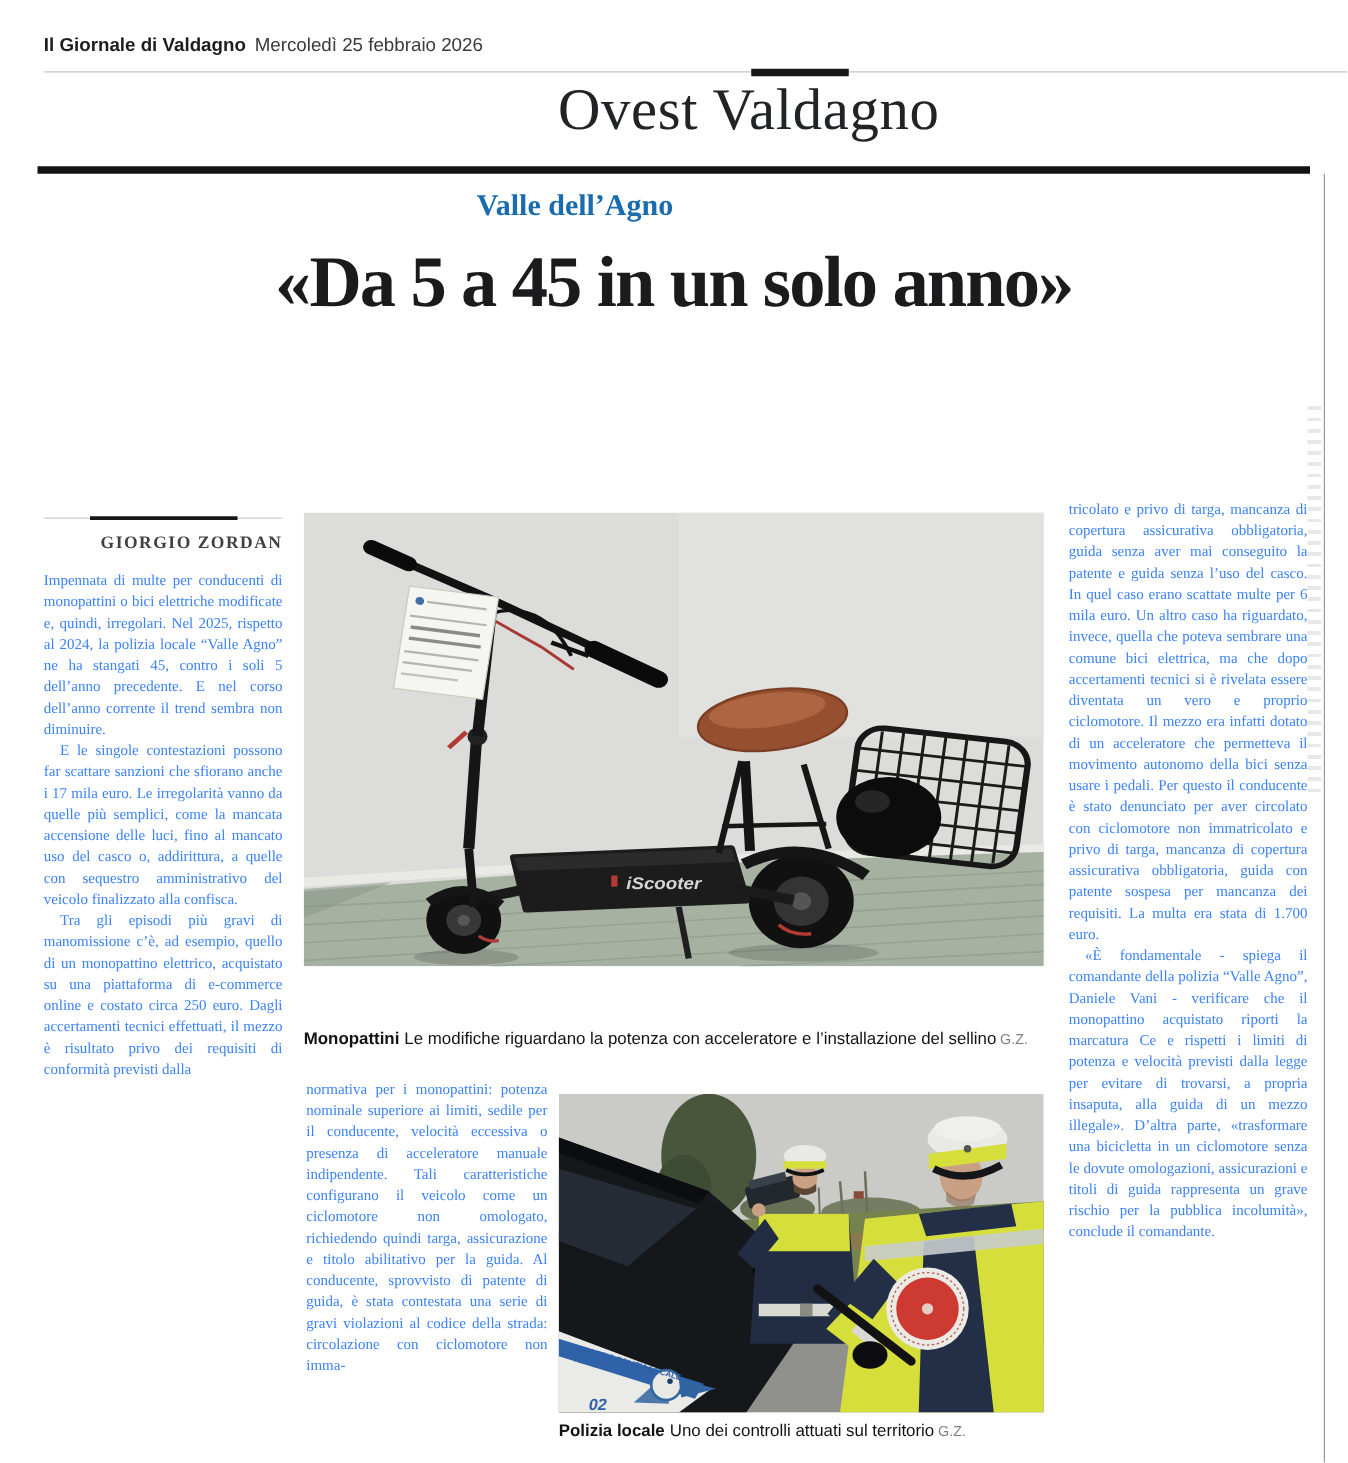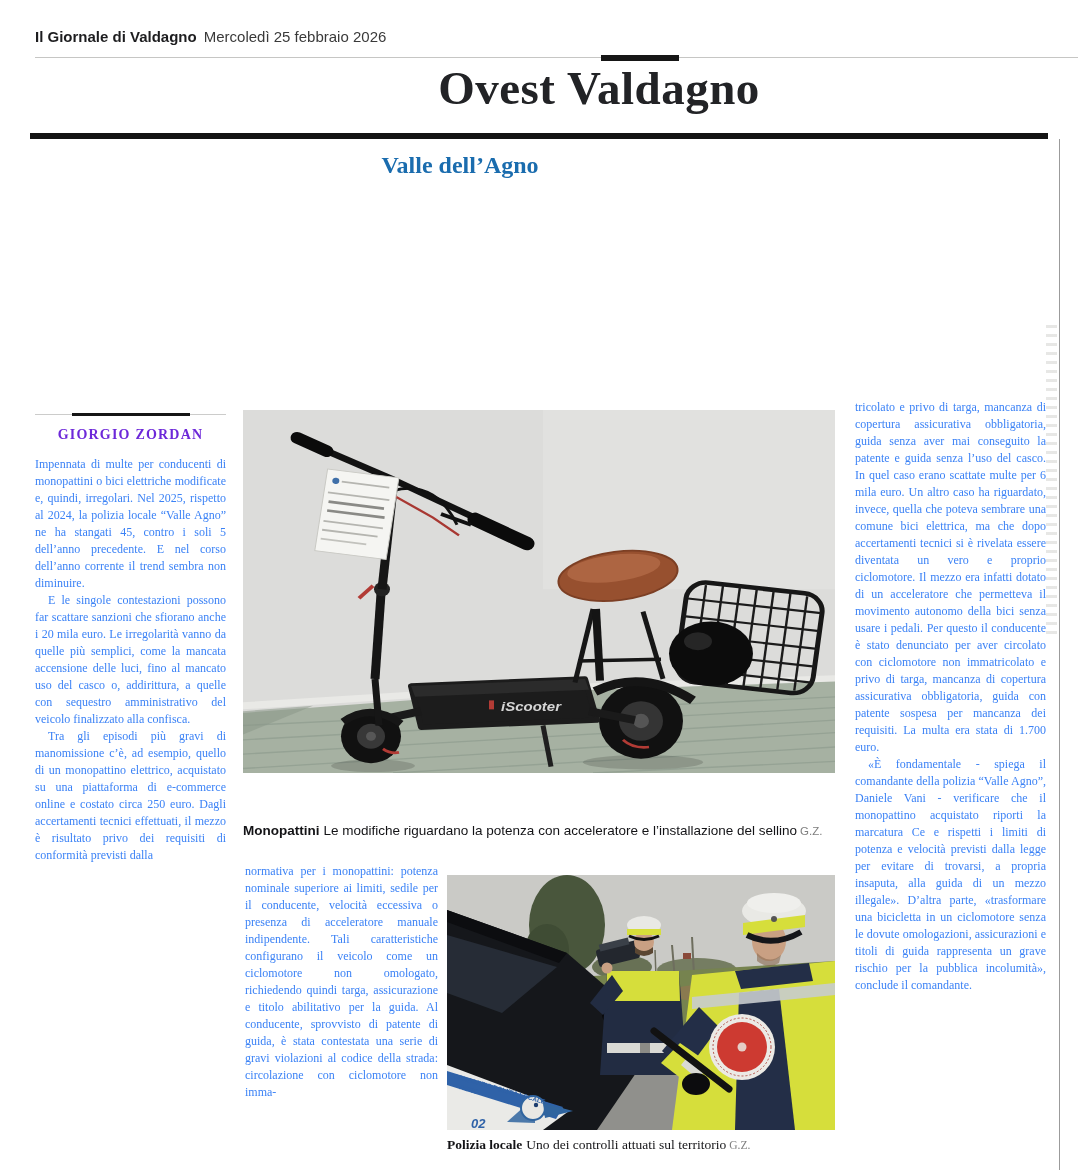--- a/index.html
+++ b/index.html
@@ -8,78 +8,79 @@
     background:#ffffff;color:#26262a;
     font-family:"Liberation Serif", serif;
   }
   .abs{position:absolute;}
   
   .masthead{left:35px;top:28px;font-family:"Liberation Sans",sans-serif;font-size:15px;color:#3a3a3a;}
   .masthead .paper{font-weight:700;color:#1d1d1f;margin-right:7px;}
   .rule-thin{left:35px;right:0;top:57px;border-top:1px solid #c6c6c4;}
   .section-dash{left:601px;top:55px;width:78px;height:6px;background:#161616;}
   .section-title{left:0;top:62px;width:1078px;box-sizing:border-box;padding-left:120px;text-align:center;
-    font-weight:700;font-size:47px;letter-spacing:.5px;color:#222326;line-height:52px;}
+    font-weight:400;font-size:47px;letter-spacing:.5px;color:#222326;line-height:52px;}
   .rule-thick{left:30px;top:133px;width:1018px;height:6px;background:#141414;}
   .vline{left:1059px;top:139px;width:1px;height:1031px;background:#9b9b9b;}
   .vhatch{left:1046px;top:325px;width:11px;height:310px;
     background:repeating-linear-gradient(180deg,#e3e3e1 0 3px,transparent 3px 9px);opacity:.85;}
   
   .kicker{left:0;top:152px;width:920px;text-align:center;font-weight:700;font-size:24px;color:#1a6cae;}
   .headline{left:0;top:188px;width:1078px;text-align:center;font-weight:700;color:#1b1b1e;
     font-size:58px;line-height:76px;letter-spacing:-1.5px;}
   
   .col-left{left:35px;top:399px;width:191px;}
   .summary{font-family:"Liberation Sans",sans-serif;font-weight:700;font-size:19px;line-height:22.4px;
     color:#23262e;letter-spacing:-.2px;}
   .summary .bullet{color:#3b87c4;margin-right:5px;}
   .rule-gray{border-top:1px solid #cccccb;margin-top:15px;}
   .rule-darkseg{width:118px;height:3px;background:#161616;margin:-2px auto 0 auto;}
-  .byline{margin-top:11px;text-align:center;font-size:14px;font-weight:700;letter-spacing:1.2px;color:#6d28d9;}
+  .byline{margin-top:11px;text-align:right;font-size:14px;font-weight:700;letter-spacing:1.2px;color:#404040;}
   .bodytext{font-size:12px;line-height:17px;text-align:justify;color:#3b82f6;}
   .bodytext p{margin:0;}
   .bodytext p + p{text-indent:13px;}
   .col-left .bodytext{margin-top:13px;}
   .col-mid{left:245px;top:863px;width:193px;}
   .col-right{left:855px;top:399px;width:191px;}
   
   .photo1{left:243px;top:410px;width:592px;height:363px;}
   .photo2{left:447px;top:875px;width:388px;height:255px;}
   .photo1 svg,.photo2 svg{display:block;width:100%;height:100%;}
   .caption{font-family:"Liberation Sans",sans-serif;font-size:13.5px;color:#131316;line-height:17px;}
   .caption .cap-label{font-weight:700;margin-right:4px;}
   .caption .credit{color:#7f7f7f;font-size:11.5px;margin-left:3px;}
   .caption1{left:243px;top:822px;width:592px;}
-  .caption2{left:447px;top:1136px;width:388px;font-family:Liberation Serif, serif;}
+  .caption2{left:447px;top:1136px;width:388px;}
 </style>
 </head>
 <body>
 
 <div class="abs masthead">
   <span class="paper">Il Giornale di Valdagno</span><span>Mercoledì 25 febbraio 2026</span>
 </div>
 <div class="abs rule-thin"></div>
 
 <div class="abs section-dash"></div>
 <div class="abs section-title">Ovest Valdagno</div>
 <div class="abs rule-thick"></div>
 <div class="abs vline"></div>
 <div class="abs vhatch"></div>
 
 <div class="abs kicker">Valle dell’Agno</div>
 <div class="abs headline">
+  <div>«Da 5 a 45 in un solo anno»</div>
 </div>
 
 <div class="abs col-left">
   <div class="rule-gray"></div>
   <div class="rule-darkseg"></div>
   <div class="byline">GIORGIO ZORDAN</div>
   <div class="bodytext">
     <p>Impennata di multe per conducenti di monopattini o bici elettriche modificate e, quindi, irregolari. Nel 2025, rispetto al 2024, la polizia locale “Valle Agno” ne ha stangati 45, contro i soli 5 dell’anno precedente. E nel corso dell’anno corrente il trend sembra non diminuire.</p>
-    <p>E le singole contestazioni possono far scattare sanzioni che sfiorano anche i 20 mila euro. Le irregolarità vanno da quelle più semplici, come la mancata accensione delle luci, fino al mancato uso del casco o, addirittura, a quelle con sequestro amministrativo del veicolo finalizzato alla confisca.</p>
+    <p>E le singole contestazioni possono far scattare sanzioni che sfiorano anche i 17 mila euro. Le irregolarità vanno da quelle più semplici, come la mancata accensione delle luci, fino al mancato uso del casco o, addirittura, a quelle con sequestro amministrativo del veicolo finalizzato alla confisca.</p>
     <p>Tra gli episodi più gravi di manomissione c’è, ad esempio, quello di un monopattino elettrico, acquistato su una piattaforma di e-commerce online e costato circa 250 euro. Dagli accertamenti tecnici effettuati, il mezzo è risultato privo dei requisiti di conformità previsti dalla</p>
   </div>
 </div>
 
 <div class="abs photo1">
   <svg viewBox="0 0 592 405" preserveAspectRatio="none">
     <rect width="592" height="405" fill="#dcdcda"></rect>
     <rect x="300" width="292" height="200" fill="#e1e1df"></rect>
     <polygon points="0,338 260,316 592,302 592,405 0,405" fill="#a6b1a2"></polygon>
     <polygon points="0,326 260,308 592,296 592,303 260,315 0,334" fill="#e9e9e6"></polygon>

